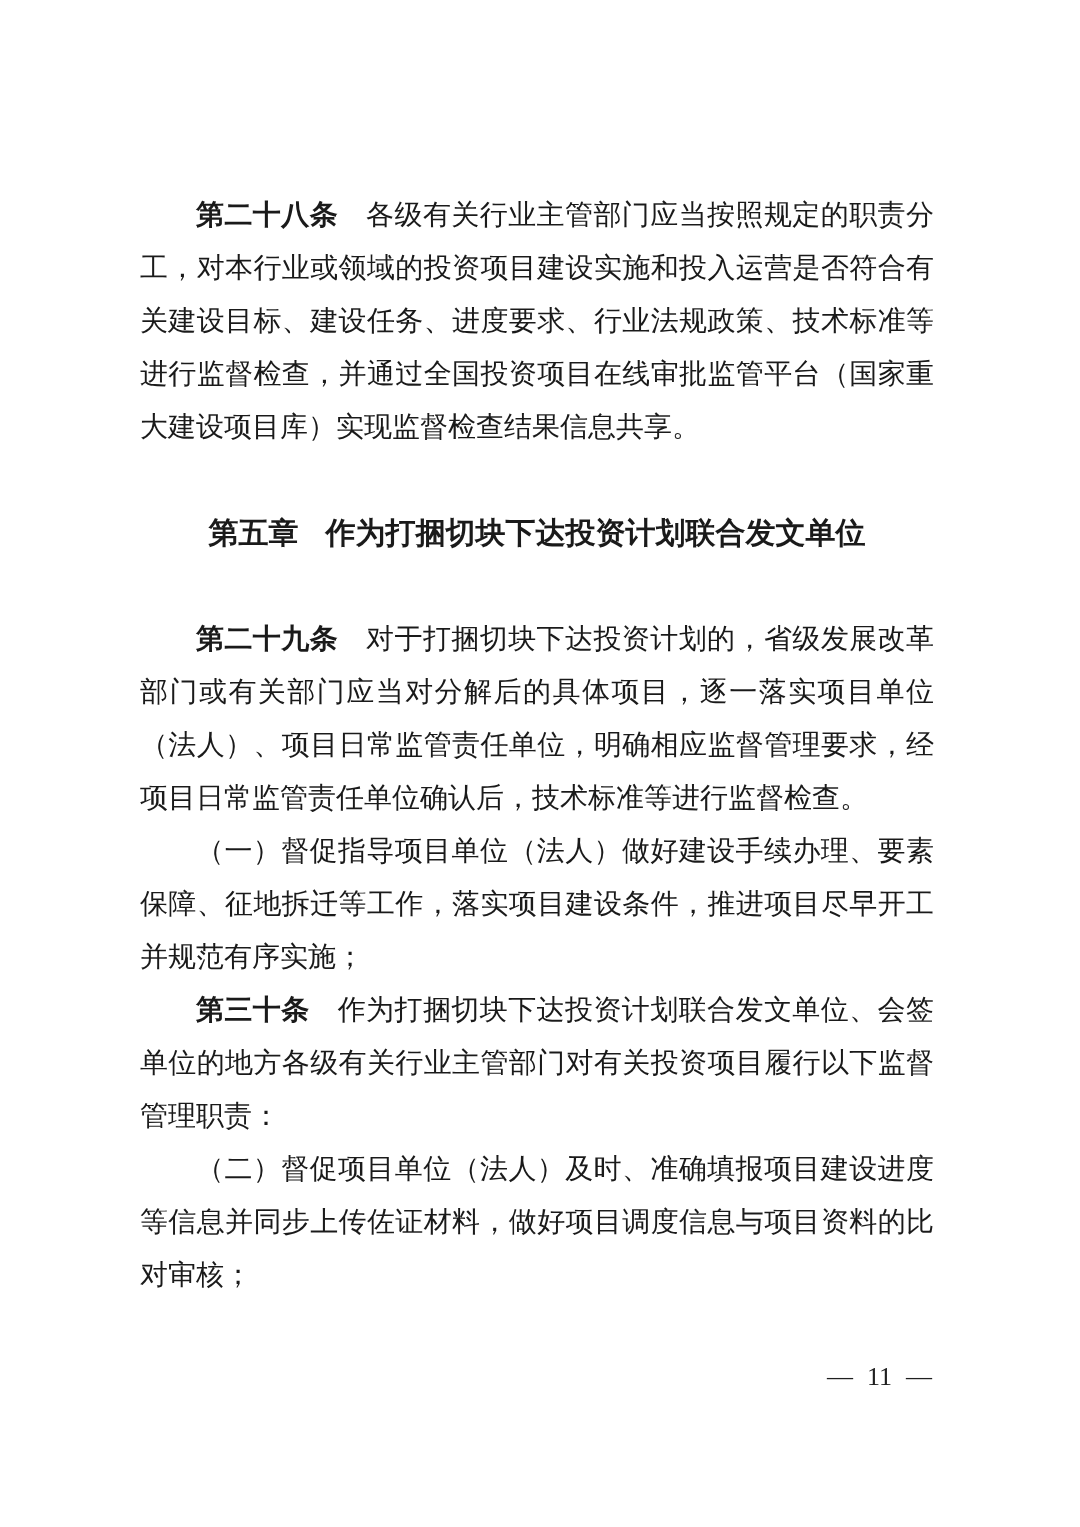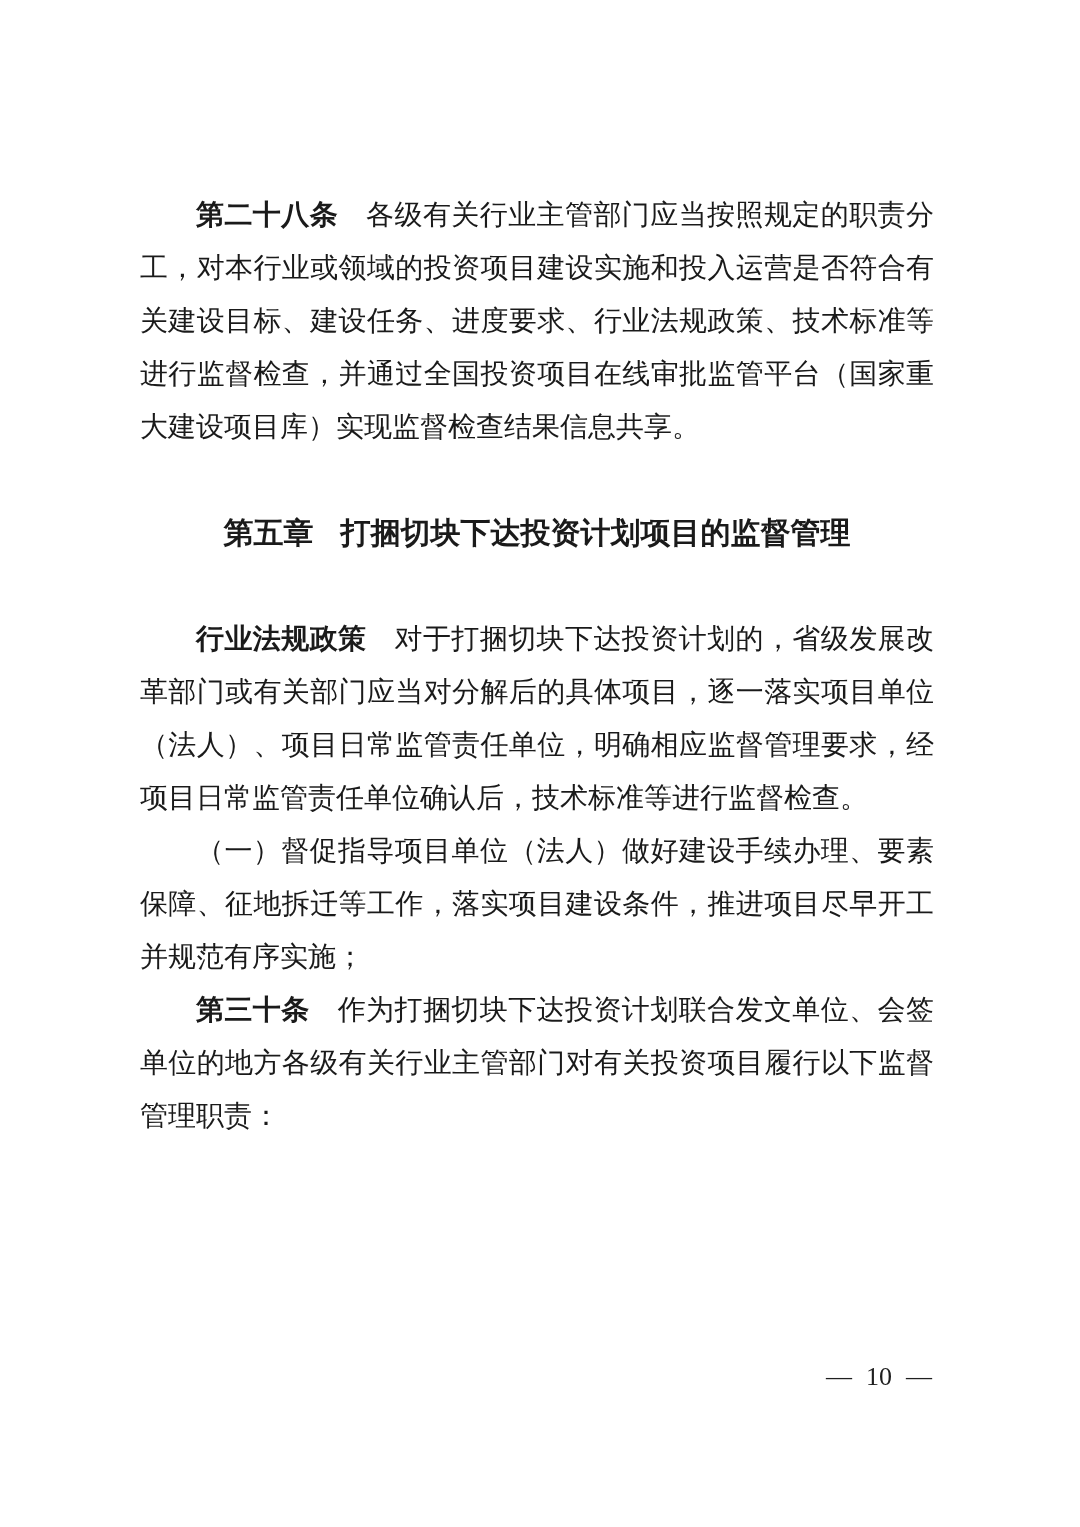--- a/index.html
+++ b/index.html
@@ -59,30 +59,31 @@
 </style>
 </head>
 <body>
 
 <div class="page">
 
   <main class="content">
 
     <p class="para"><span class="article-number">第二十八条</span><span>各级有关行业主管部门应当按照规定的职责分工，对本行业或领域的投资项目建设实施和投入运营是否符合有关建设目标、建设任务、进度要求、行业法规政策、技术标准等进行监督检查，并通过全国投资项目在线审批监管平台（国家重大建设项目库）实现监督检查结果信息共享。</span></p>
 
-    <h2 class="chapter-heading"><span class="chapter-number">第五章</span><span>打捆切块下达投资计划项目的监督管理</span></h2>
+    <h2 class="chapter-heading"><span class="chapter-number">第五章</span><span>作为打捆切块下达投资计划联合发文单位</span></h2>
 
-    <p class="para"><span class="article-number">行业法规政策</span><span>对于打捆切块下达投资计划的，省级发展改革部门或有关部门应当对分解后的具体项目，逐一落实项目单位（法人）、项目日常监管责任单位，明确相应监督管理要求，经项目日常监管责任单位确认后，技术标准等进行监督检查。</span></p>
+    <p class="para"><span class="article-number">第二十九条</span><span>对于打捆切块下达投资计划的，省级发展改革部门或有关部门应当对分解后的具体项目，逐一落实项目单位（法人）、项目日常监管责任单位，明确相应监督管理要求，经项目日常监管责任单位确认后，技术标准等进行监督检查。</span></p>
 
     <p class="para"><span>（一）督促指导项目单位（法人）做好建设手续办理、要素保障、征地拆迁等工作，落实项目建设条件，推进项目尽早开工并规范有序实施；</span></p>
 
     <p class="para"><span class="article-number">第三十条</span><span>作为打捆切块下达投资计划联合发文单位、会签单位的地方各级有关行业主管部门对有关投资项目履行以下监督管理职责：</span></p>
 
+    <p class="para"><span>（二）督促项目单位（法人）及时、准确填报项目建设进度等信息并同步上传佐证材料，做好项目调度信息与项目资料的比对审核；</span></p>
 
   </main>
 
   <footer class="page-footer">
     <span class="dash">—</span>
-    <span class="num">10</span>
+    <span class="num">11</span>
     <span class="dash">—</span>
   </footer>
 
 </div>
 
 </body></html>

